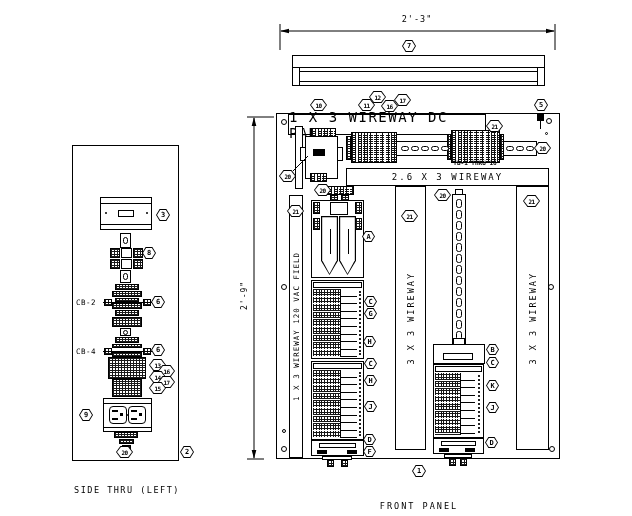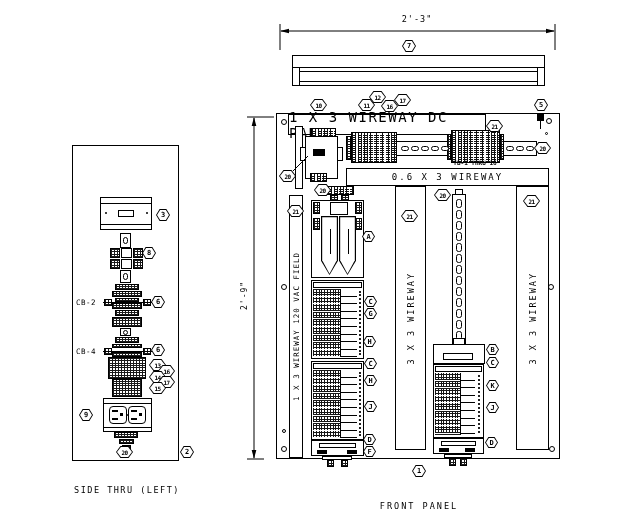--- a/index.html
+++ b/index.html
@@ -114,21 +114,21 @@
   <div class="slot" style="left:411px;top:146px;width:8px;height:5px;"></div>
   <div class="slot" style="left:421px;top:146px;width:8px;height:5px;"></div>
   <div class="slot" style="left:431px;top:146px;width:8px;height:5px;"></div>
   <div class="slot" style="left:441px;top:146px;width:8px;height:5px;"></div>
   <div class="slot" style="left:506px;top:146px;width:8px;height:5px;"></div>
   <div class="slot" style="left:516px;top:146px;width:8px;height:5px;"></div>
   <div class="slot" style="left:526px;top:146px;width:8px;height:5px;"></div>
   <div class="ctext small6" style="left:448px;top:159px;width:54px;text-align:center;font-weight:bold;">TB-1 THRU 16</div>
 
   <div class="box flexc" style="left:346px;top:168px;width:203px;height:18px;font-size:9px;letter-spacing:2px;">
-      <span>0.6 X 3 WIREWAY</span>
+      <span>2.6 X 3 WIREWAY</span>
     </div>
 
   <div class="vwire" style="left:289px;top:195px;width:14px;height:263px;">
       <span class="vtext">1 X 3 WIREWAY 120 VAC FIELD</span>
     </div>
   <div class="vwire" style="left:395px;top:186px;width:31px;height:264px;">
       <span class="vtext" style="font-size:8.5px;letter-spacing:2px;">3 X 3 WIREWAY</span>
     </div>
   <div class="vwire" style="left:516px;top:186px;width:33px;height:264px;">
       <span class="vtext" style="font-size:8.5px;letter-spacing:2px;">3 X 3 WIREWAY</span>

